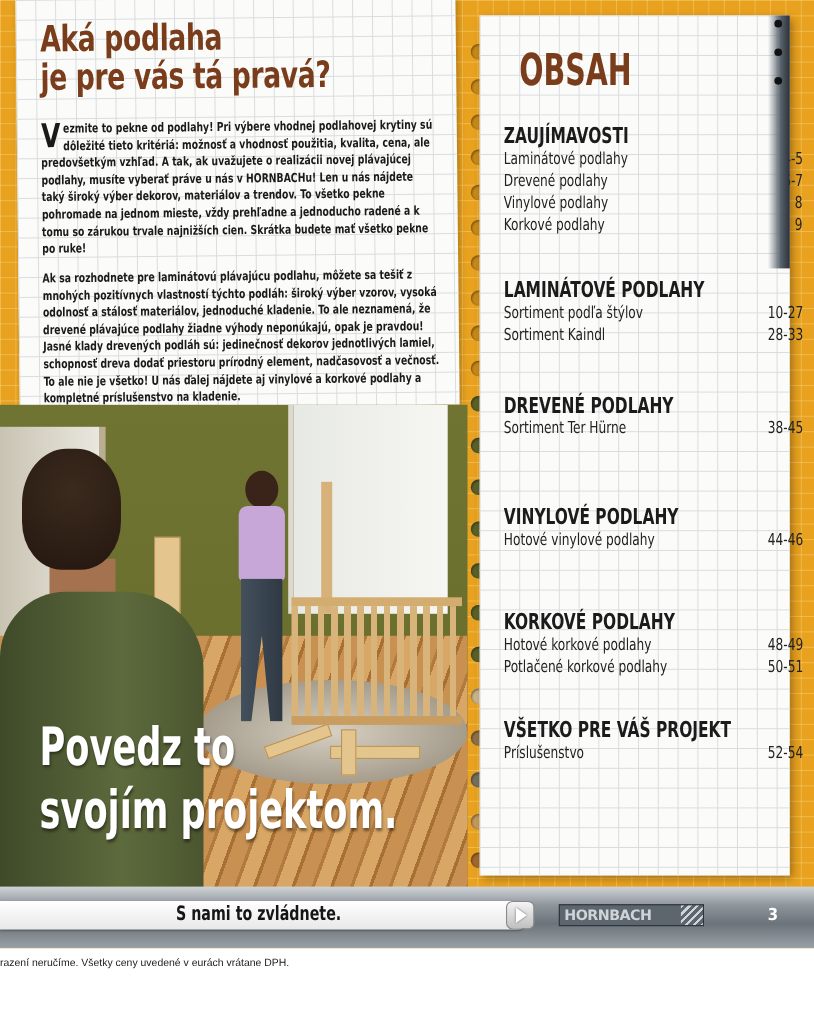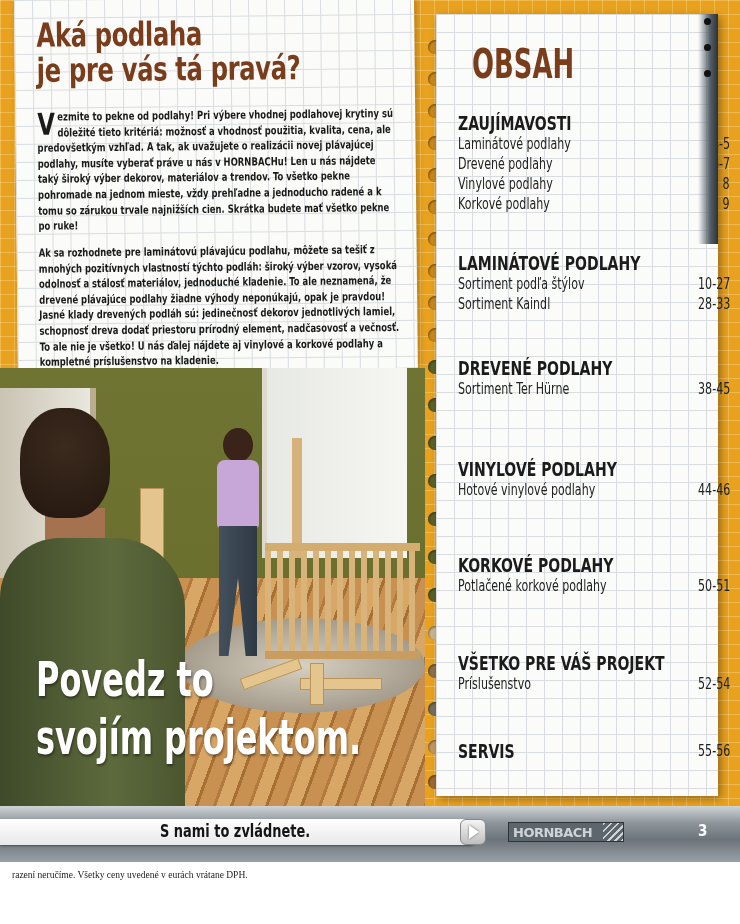--- a/index.html
+++ b/index.html
@@ -59,25 +59,25 @@
   .sec .st-row .pg{position:absolute;right:0;top:2px;font-family:"DejaVu Sans Condensed","DejaVu Sans",sans-serif;font-size:15px;color:#222;transform:scaleX(.82);transform-origin:100% 0;}
   .binder{position:absolute;right:0;top:0;width:20px;height:230px;background:linear-gradient(90deg,transparent,#56606a 60%,#2b3138);}
   .binder i{position:absolute;left:6px;width:7px;height:7px;border-radius:50%;background:#111;}
   
   .bar{position:absolute;left:0;top:806px;width:740px;height:56px;
     background:linear-gradient(180deg,#cfd3d6 0%,#8e969c 30%,#6c747b 60%,#9aa1a6 100%);}
   .bar .pill{position:absolute;left:0;top:13px;width:480px;height:26px;background:linear-gradient(#ffffff,#e8e8e8);border-radius:0 10px 10px 0;box-shadow:0 1px 2px rgba(0,0,0,.4);}
   .bar .tag{position:absolute;left:160px;top:14px;font-family:"DejaVu Sans Condensed","DejaVu Sans",sans-serif;font-weight:bold;font-size:18px;color:#151515;transform:scaleX(.8);transform-origin:0 0;white-space:nowrap;}
   .bar .play{position:absolute;left:460px;top:13px;width:24px;height:24px;border-radius:6px;background:linear-gradient(#f4f4f4,#bfbfbf);border:1px solid #888;}
   .bar .play:after{content:"";position:absolute;left:8px;top:5px;border-left:10px solid #fff;border-top:7px solid transparent;border-bottom:7px solid transparent;filter:drop-shadow(0 0 1px #666);}
-  .bar .logo{position:absolute;left:508px;top:16px;width:116px;height:20px;background:#5d666d;border:1px solid #2d3338;color:#cfd4d8;
+  .bar .logo{position:absolute;left:508px;top:16px;width:132px;height:20px;background:#5d666d;border:1px solid #2d3338;color:#cfd4d8;
     font-family:"DejaVu Sans",sans-serif;font-weight:bold;font-size:13px;line-height:20px;padding-left:4px;box-sizing:border-box;letter-spacing:-0.5px;overflow:hidden;white-space:nowrap;}
   .bar .logo .k{position:absolute;right:0;top:0;width:20px;height:20px;background:repeating-linear-gradient(135deg,#cfd4d8 0 2px,transparent 2px 5px);}
   .bar .pnum{position:absolute;left:698px;top:16px;font-family:"DejaVu Sans Condensed","DejaVu Sans",sans-serif;font-weight:bold;color:#fff;font-size:15px;}
-  .disclaimer{position:absolute;left:12px;top:870px;font-family:Liberation Serif, serif;font-size:9.5px;color:#222;white-space:nowrap;}
+  .disclaimer{position:absolute;left:0;top:870px;font-family:Liberation Sans, sans-serif;font-size:9.5px;color:#222;white-space:nowrap;}
 </style>
 </head>
 <body>
 
 <div class="page">
 
   <div class="intro grid">
     <h1>
       <span>Aká podlaha</span><br>
       <span>je pre vás tá pravá?</span>
@@ -187,39 +187,37 @@
       <div class="st">VINYLOVÉ PODLAHY</div>
       <div class="row">
           <span class="lbl">Hotové vinylové podlahy</span>
           <span class="pg">44-46</span>
         </div>
     </div>
 
     <div class="sec" style="top:540px">
       <div class="st">KORKOVÉ PODLAHY</div>
       <div class="row">
+          <span class="lbl">Hotové korkové podlahy</span>
+          <span class="pg">48-49</span>
+        </div>
+      <div class="row">
           <span class="lbl">Potlačené korkové podlahy</span>
           <span class="pg">50-51</span>
         </div>
     </div>
 
     <div class="sec" style="top:638px">
       <div class="st">VŠETKO PRE VÁŠ PROJEKT</div>
       <div class="row">
           <span class="lbl">Príslušenstvo</span>
           <span class="pg">52-54</span>
         </div>
     </div>
 
-    <div class="sec" style="top:726px">
-      <div class="st-row">
-        <div class="st">SERVIS</div>
-        <span class="pg">55-56</span>
-      </div>
-    </div>
 
     <div class="binder">
       <i style="top:4px"></i>
       <i style="top:30px"></i>
       <i style="top:56px"></i>
     </div>
   </div>
 
   <div class="bar">
     <div class="pill"></div>

